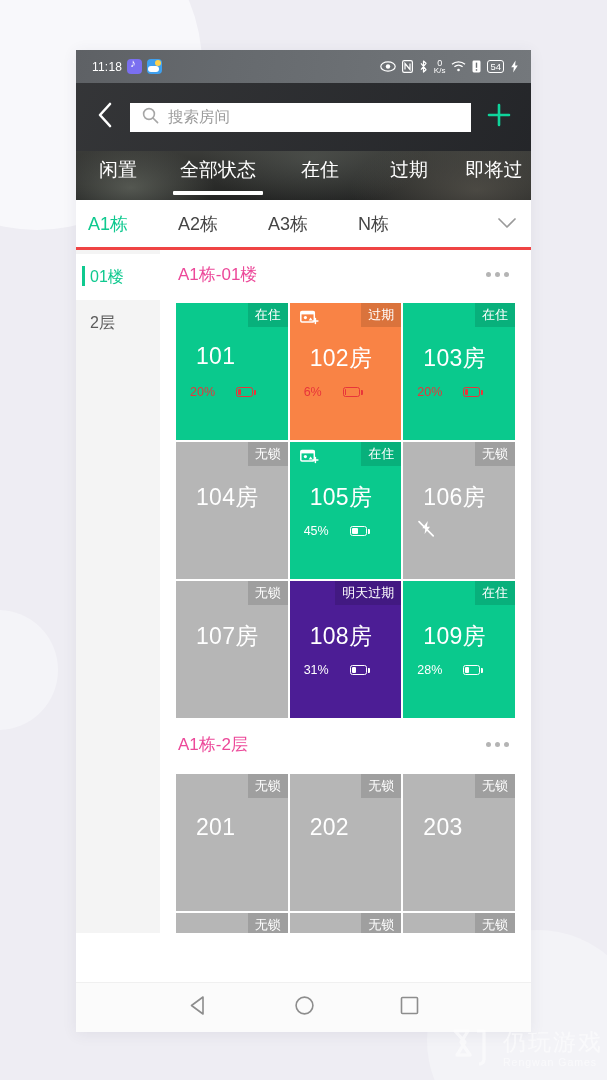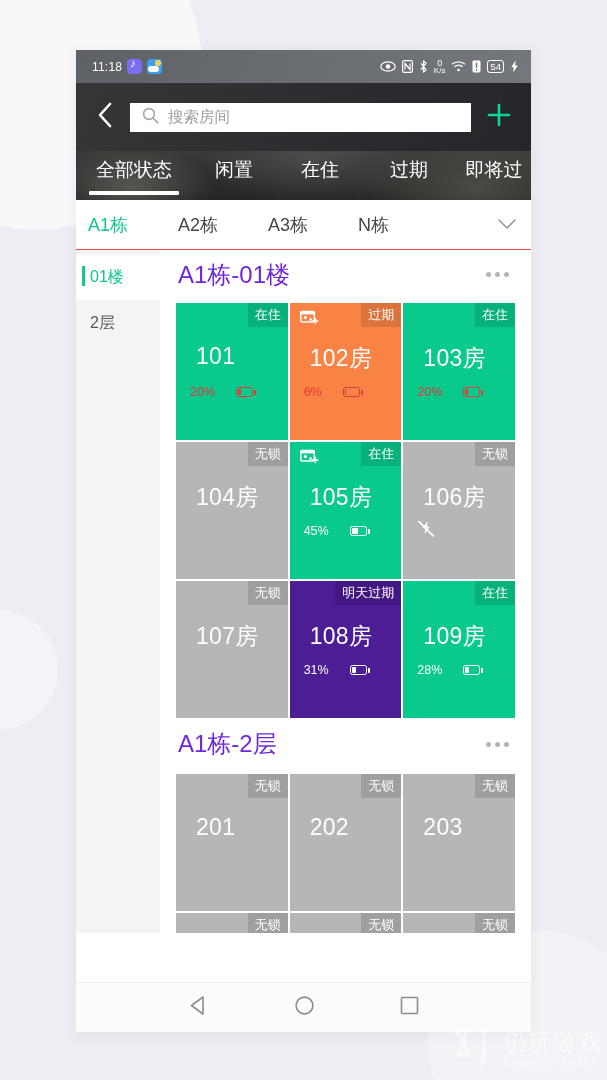--- a/index.html
+++ b/index.html
@@ -120,21 +120,21 @@
     display:block; height:4px; background:transparent; margin-top:8px; border-radius:1px;
     width:78%; margin-left:auto; margin-right:auto;
   }
   .st-tab.active .u { background:#ffffff; }
 
   
   .buildings {
     height: 50px; background:#fff;
     display:flex; align-items:center;
     padding-left: 12px; padding-right: 14px;
-    border-bottom: 1px solid #ef4444;
+    border-bottom: 3px solid #ef4444;
     font-size: 18px;
   }
   .b-item { color:#464646; flex:0 0 auto; }
   .b-item.active { color:#0fc98f; }
   .b-chevron { margin-left:auto; }
 
   
   .content { display:flex; height: 683px; position:relative; }
   .floorbar {
     width: 84px; background:#f4f4f4; flex:0 0 84px;
@@ -153,21 +153,21 @@
     width:3px; height:20px; background:#0fc98f;
   }
 
   .rooms {
     flex:1 1 auto; background:#ffffff;
     overflow:hidden; padding-left:0;
   }
   .sec-header {
     height: 53px; display:flex; align-items:center;
     padding: 0 22px 4px 18px;
-    font-size: 24px; color:#6d28d9;
+    font-size: 17px; color:#ec4899;
   }
   .sec-dots { margin-left:auto; display:flex; gap:4px; }
   .sec-dots i { width:5px;height:5px;border-radius:50%;background:#b4b4b4;display:block; }
 
   .grid {
     display:grid;
     grid-template-columns: repeat(3, 1fr);
     gap: 2px;
     margin: 0 16px 0 16px;
     background: #ffffff;
@@ -310,25 +310,25 @@
     <div class="plus-btn">
       <span>
         <svg width="26" height="26" viewBox="0 0 26 26">
             <path d="M13 3v20M3 13h20" stroke="#0fd49b" stroke-width="2.6" stroke-linecap="round"></path>
           </svg>
       </span>
     </div>
   </div>
 
   <div class="statustabs">
+    <div class="st-tab" style="width:84px">
+      <span>闲置</span><span class="u"></span>
+    </div>
     <div class="st-tab active" style="width:116px">
       <span>全部状态</span><span class="u"></span>
-    </div>
-    <div class="st-tab" style="width:84px">
-      <span>闲置</span><span class="u"></span>
     </div>
     <div class="st-tab" style="width:88px">
       <span>在住</span><span class="u"></span>
     </div>
     <div class="st-tab" style="width:90px">
       <span>过期</span><span class="u"></span>
     </div>
     <div class="st-tab" style="width:80px">
       <span>即将过</span><span class="u"></span>
     </div>

